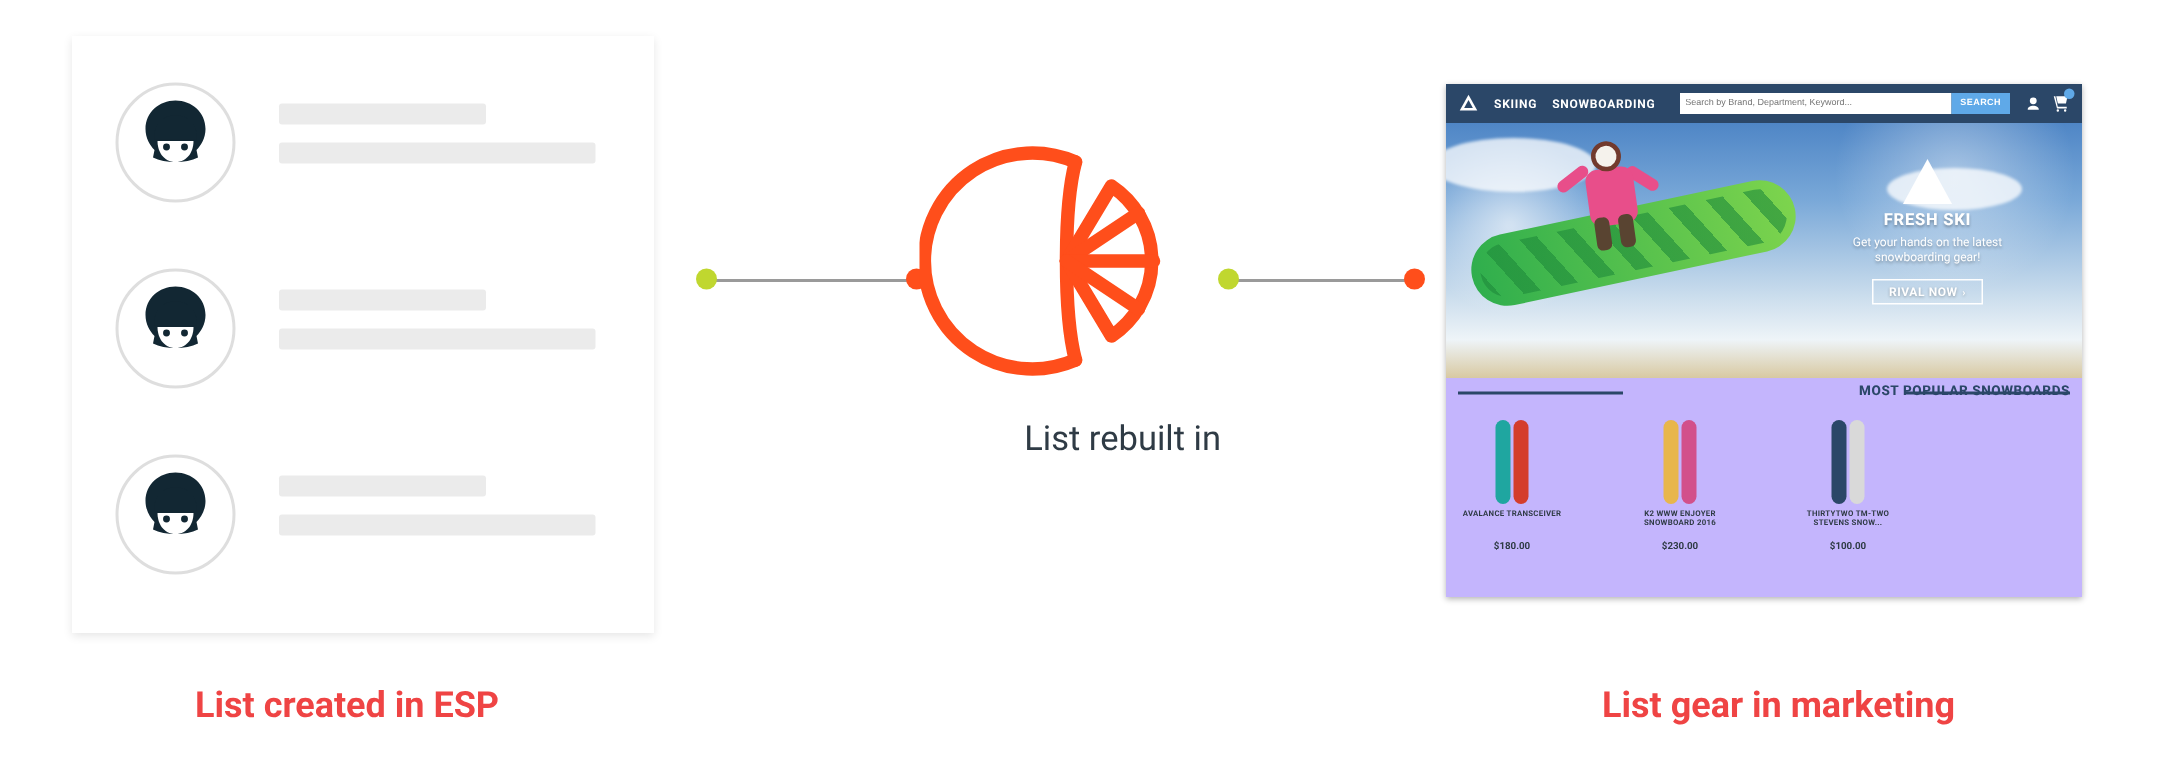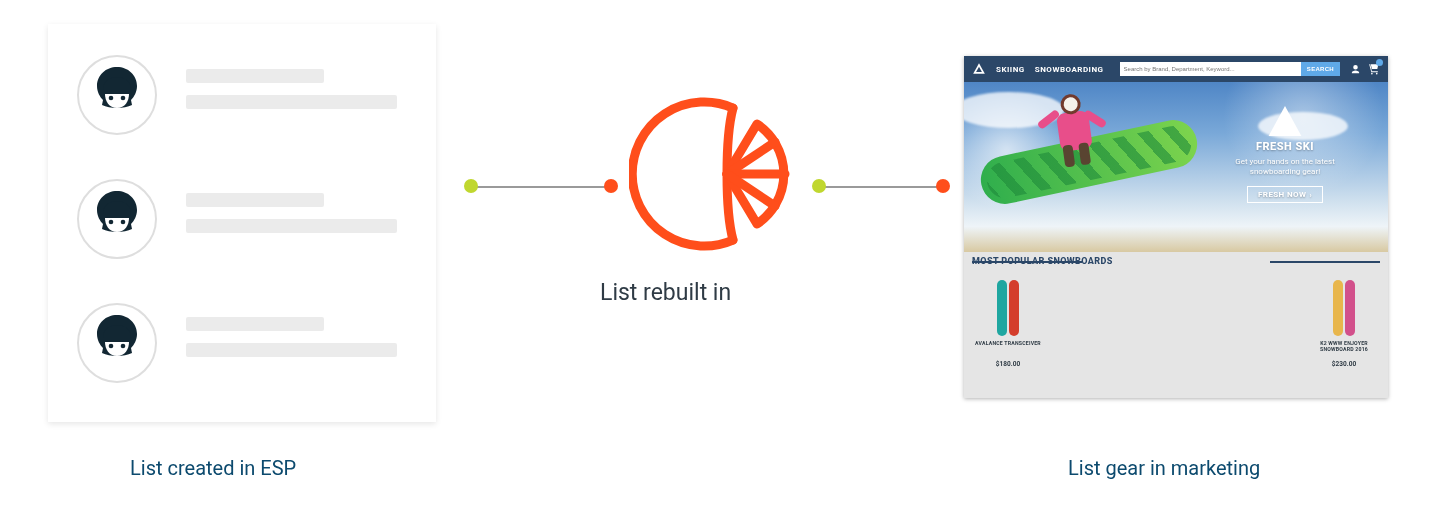--- a/index.html
+++ b/index.html
@@ -40,23 +40,23 @@
     background: #ebebeb;
     border-radius: 2px;
     margin-bottom: 12px;
   }
   .line.short { width: 62%; }
   .line.long  { width: 95%; }
 
   .caption-left, .caption-right {
     position: absolute;
     top: 456px;
-    font-size: 20px;
-    color: #0c4a6e;
-    font-weight: 400;
+    font-size: 24px;
+    color: #ef4444;
+    font-weight: 700;
   }
   .caption-left { left: 130px; }
   .caption-right { left: 1068px; }
 
   
   .connector {
     position: absolute;
     top: 186px;
     height: 2px;
     background: #9a9a9a;
@@ -69,40 +69,40 @@
     width: 14px;
     height: 14px;
     border-radius: 50%;
   }
   .dot.lime  { background: #c0d72f; }
   .dot.orange{ background: #ff4e1b; }
 
   
   .center {
     position: absolute;
-    left: 600px;
+    left: 584px;
     top: 88px;
     width: 230px;
-    text-align: left;
+    text-align: right;
   }
   .center svg { display: block; margin: 0 auto 18px; }
   .center-text {
     font-size: 23px;
     color: #2f3b45;
     line-height: 1.3;
   }
 
   
   .site-panel {
     position: absolute;
     left: 964px;
     top: 56px;
     width: 424px;
     height: 342px;
-    background: #e5e5e5;
+    background: #c4b5fd;
     box-shadow: 0 1px 4px rgba(0,0,0,.3);
     overflow: hidden;
   }
   .topbar {
     height: 26px;
     background: #2b4768;
     display: flex;
     align-items: center;
     color: #fff;
     font-size: 8px;
@@ -193,35 +193,35 @@
   .hero-btn{
     display:inline-block;margin-top:4px;border:1px solid #fff;padding:3px 10px;
     font-size:8px;font-weight:700;letter-spacing:.4px;
   }
   .chev{font-size:7px;margin-left:3px;}
 
   .products {
     padding: 4px 8px 10px;
   }
   .products-title {
-    text-align: left;
+    text-align: right;
     font-size: 9px;
     font-weight: 800;
     color: #2b4768;
     letter-spacing: .4px;
     position: relative;
     margin-bottom: 6px;
   }
   .products-title::before,.products-title::after{
     content:'';position:absolute;top:50%;width:110px;height:2px;background:#2b4768;
   }
   .products-title::before{left:0;}
   .products-title::after{right:0;}
 
-  .product-row{display:flex;justify-content:space-between;}
+  .product-row{display:flex;gap:40px;}
   .product{width:72px;text-align:center;}
   .product-img{height:64px;display:flex;align-items:flex-end;justify-content:center;gap:2px;margin-bottom:4px;}
   .sb{width:10px;height:56px;border-radius:5px;}
   .product-name{font-size:5.2px;font-weight:700;color:#2f3b45;line-height:1.2;min-height:14px;letter-spacing:.2px;}
   .product-price{font-size:6.5px;font-weight:700;color:#2f3b45;margin-top:6px;}
 </style>
 </head>
 <body>
 
 <div class="esp-panel">
@@ -338,21 +338,21 @@
         <div class="leg2"></div>
     </div>
     <div class="hero-overlay">
       <svg width="34" height="30" viewBox="0 0 24 22">
         <path fill="#fff" d="M12 0l12 22H0z"></path>
           <path fill="none" stroke="#fff" stroke-width="1" d="M12 5l7 13H5z"></path>
       </svg>
       <div class="hero-brand">FRESH SKI</div>
       <div class="hero-tag">Get your hands on the latest snowboarding gear!</div>
       <span class="hero-btn">
-        <span>FRESH NOW</span><span class="chev">›</span>
+        <span>RIVAL NOW</span><span class="chev">›</span>
       </span>
     </div>
   </div>
 
   <div class="products">
     <div class="products-title">MOST POPULAR SNOWBOARDS</div>
     <div class="product-row" id="product-row">
         <div class="product">
           <div class="product-img">
             <div class="sb" style="background: rgb(31, 166, 160);"></div>
@@ -362,16 +362,24 @@
           <div class="product-price">$180.00</div>
         </div>
         <div class="product">
           <div class="product-img">
             <div class="sb" style="background: rgb(232, 182, 76);"></div>
             <div class="sb" style="background: rgb(210, 80, 139);"></div>
           </div>
           <div class="product-name">K2 WWW ENJOYER SNOWBOARD 2016</div>
           <div class="product-price">$230.00</div>
         </div>
+        <div class="product">
+          <div class="product-img">
+            <div class="sb" style="background: rgb(43, 71, 104);"></div>
+            <div class="sb" style="background: rgb(217, 217, 217);"></div>
+          </div>
+          <div class="product-name">THIRTYTWO TM-TWO STEVENS SNOW...</div>
+          <div class="product-price">$100.00</div>
+        </div>
       </div>
   </div>
 </div>
 <div class="caption-right">List gear in marketing</div>
 
 </body></html>

